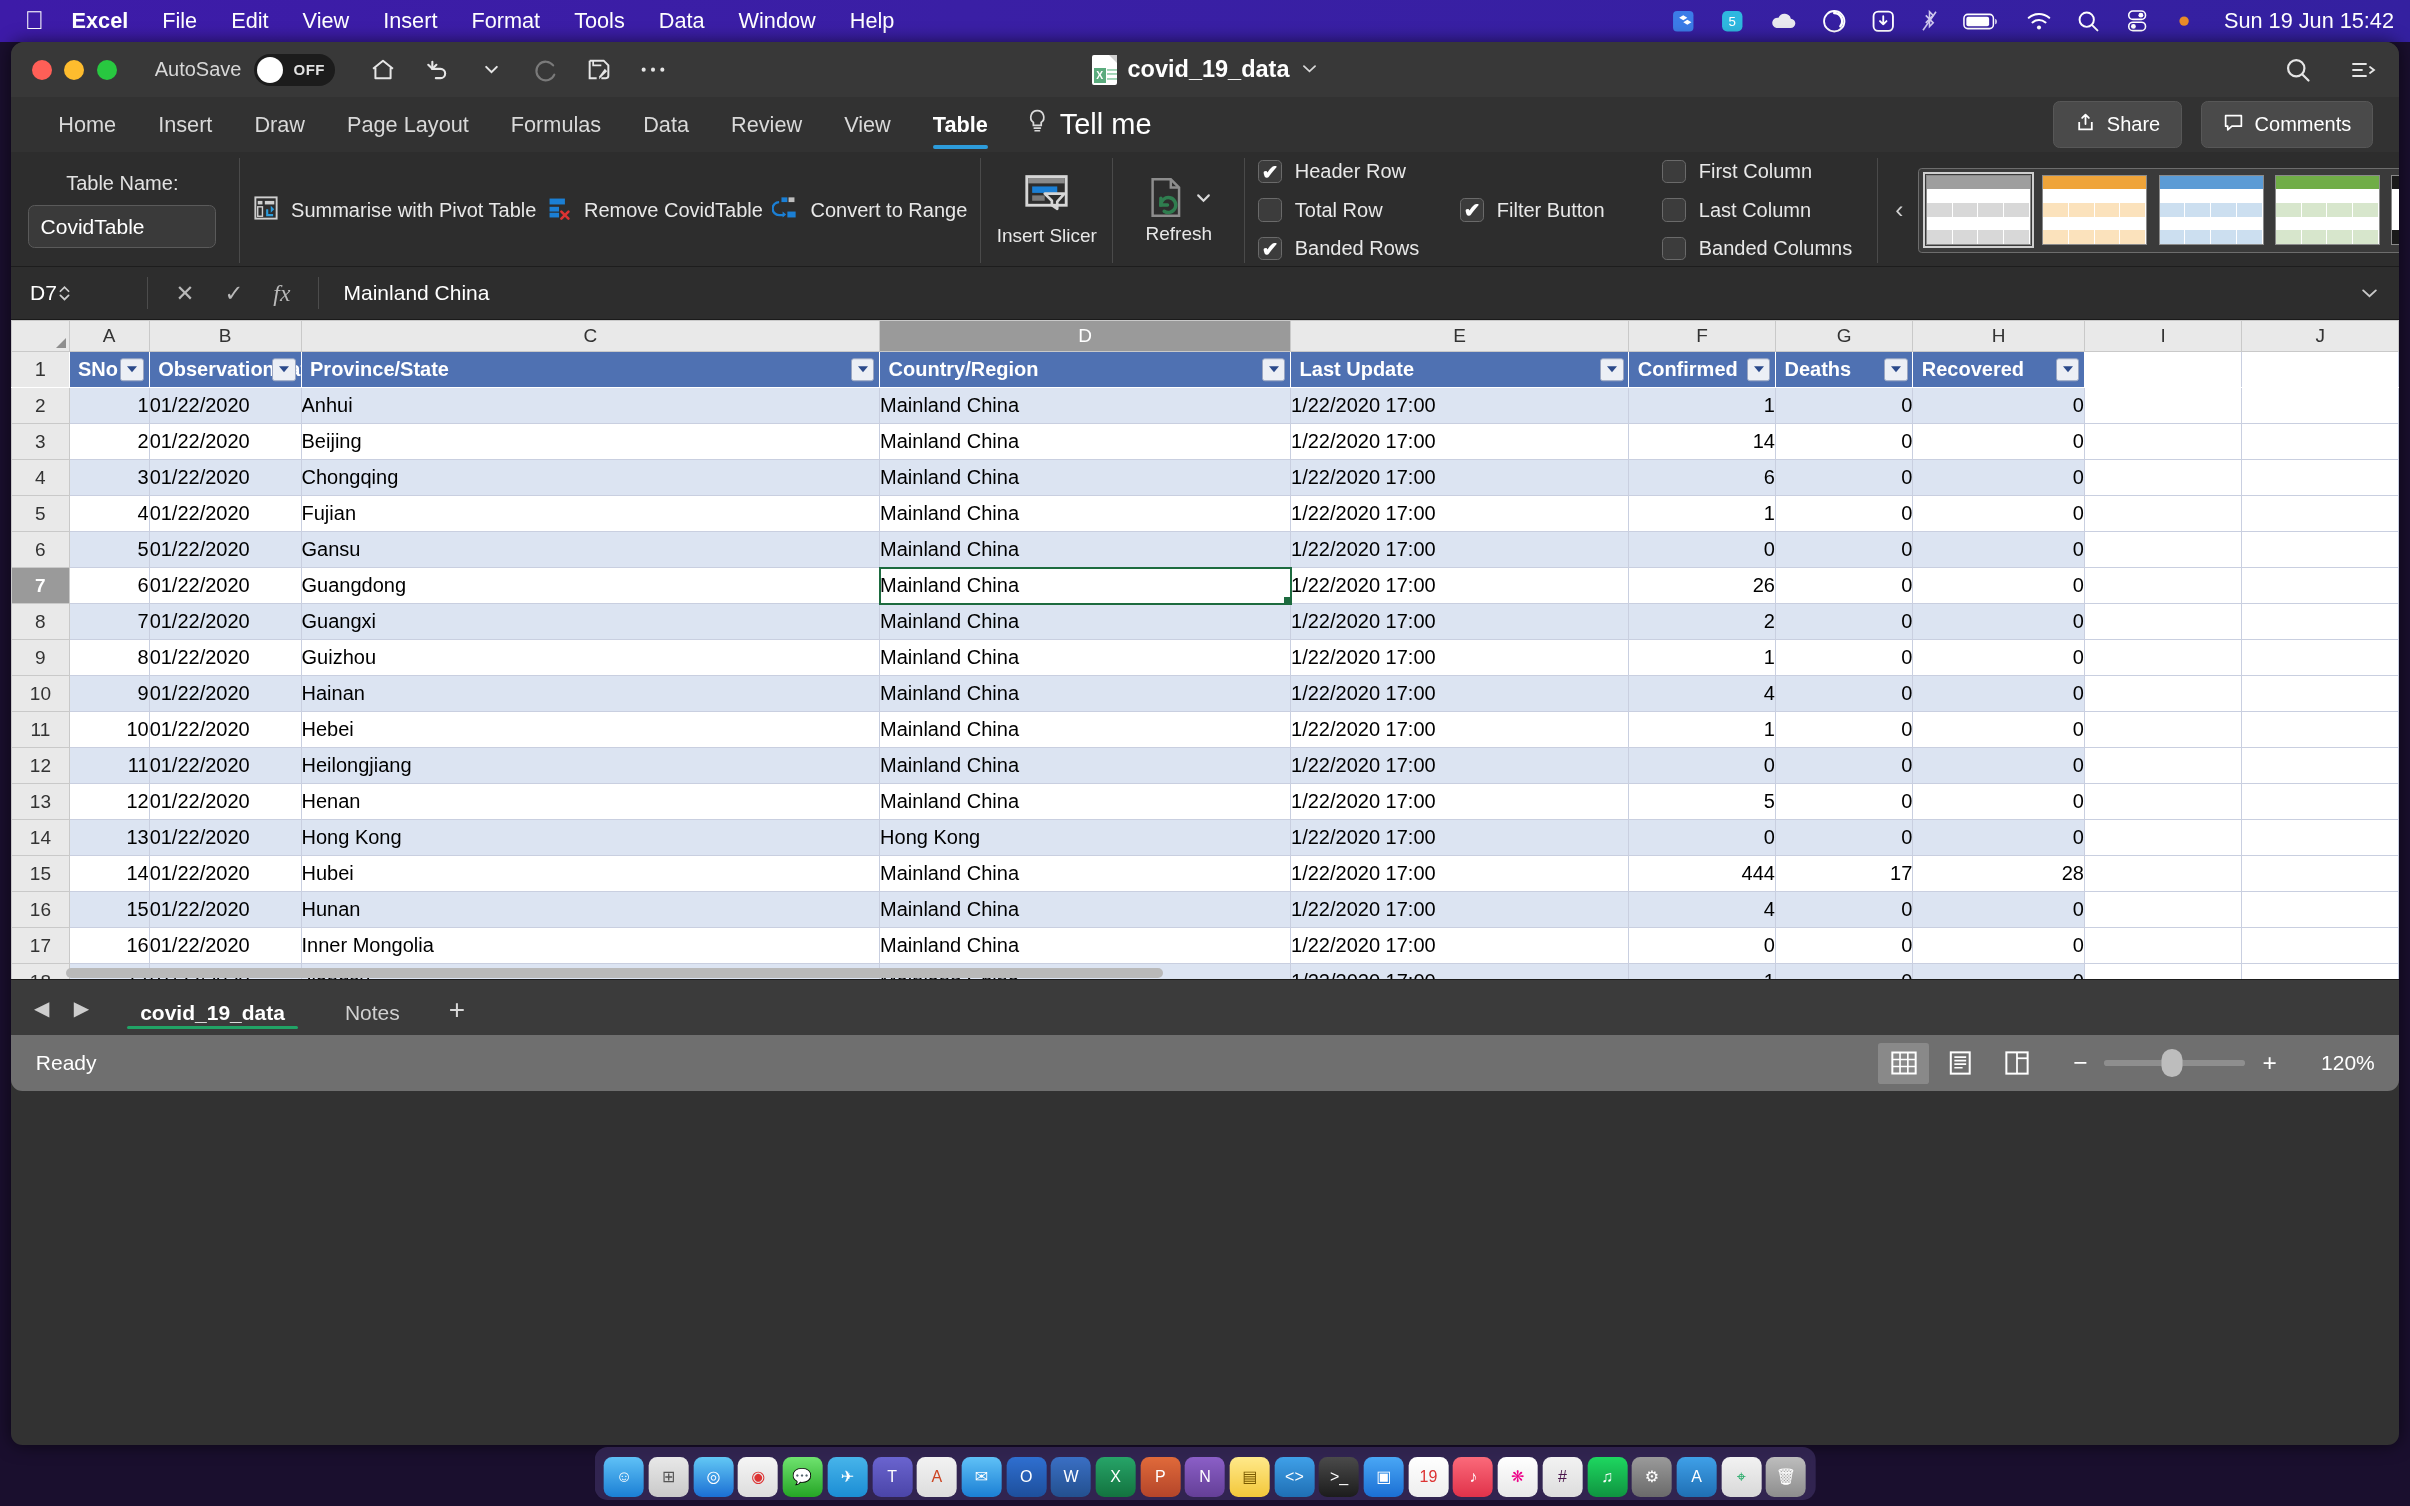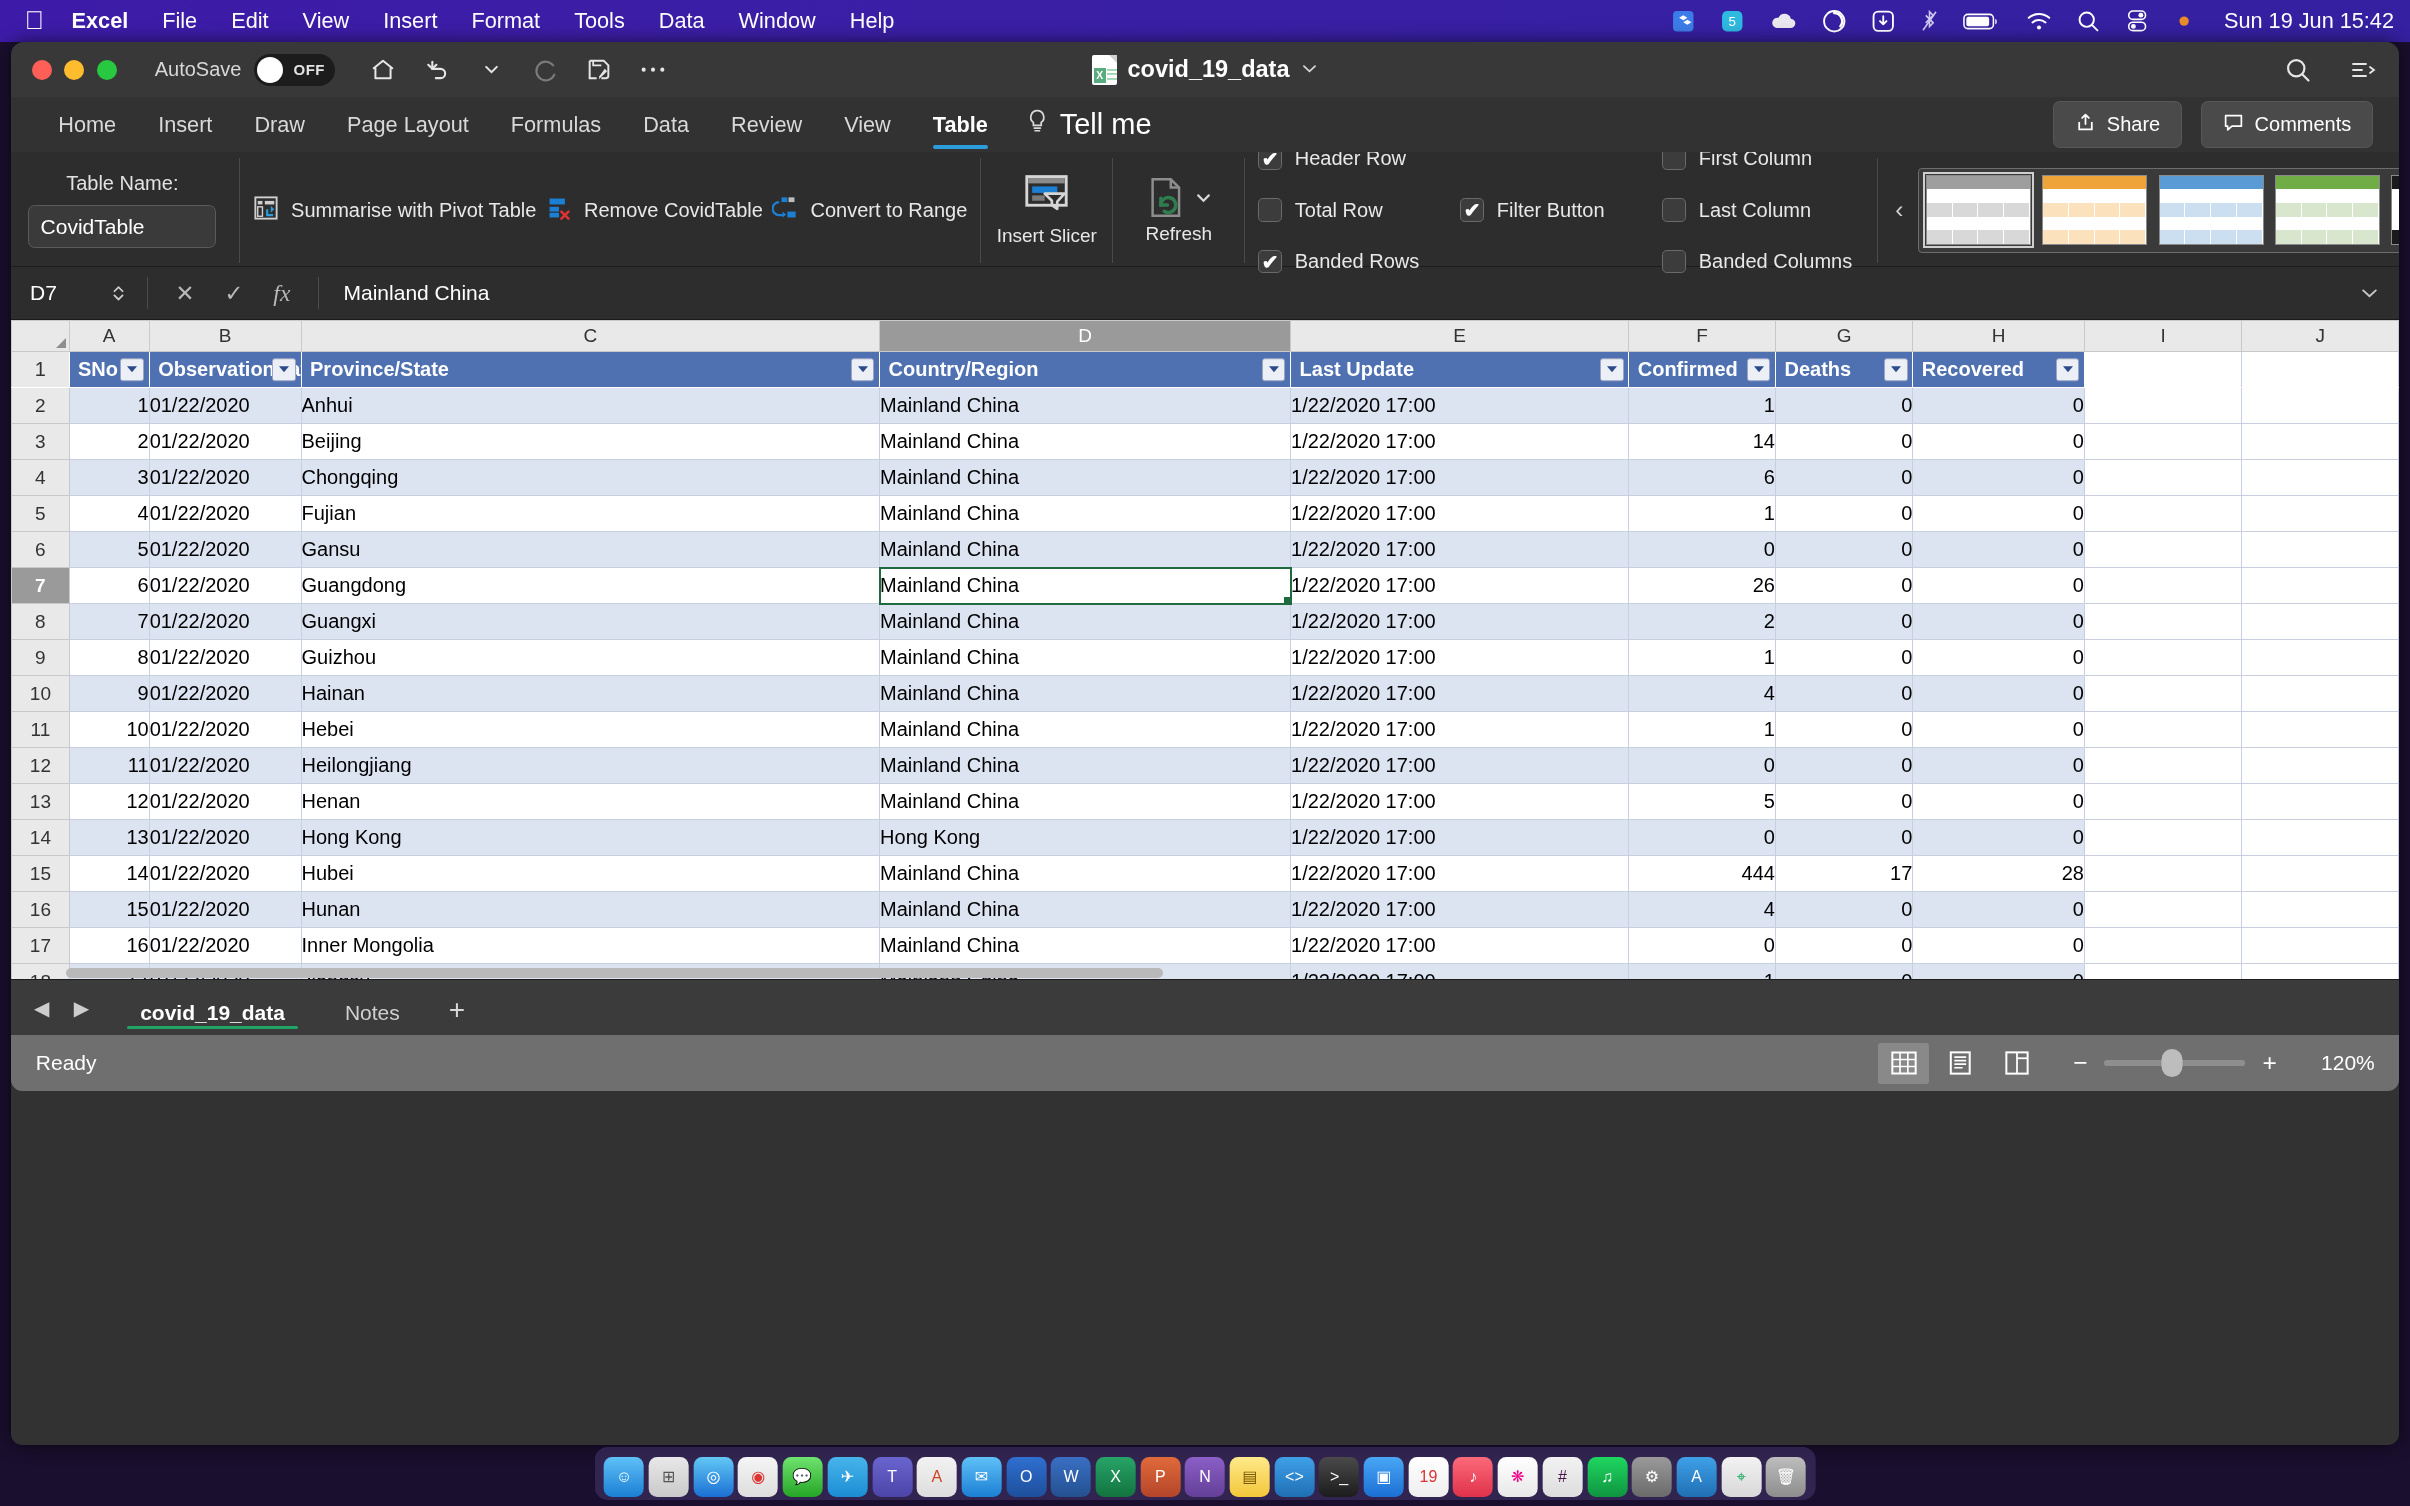--- a/index.html
+++ b/index.html
@@ -114,21 +114,21 @@
     width:188px; height:43px; background:#3a3a3a; border:0.9px solid #5a5a5a;
     border-radius:6.6px; color:#fff; font-size:21px; display:flex; align-items:center; padding:0 11.3px;
   }
   .cmdcol { display:flex; justify-content:center; gap:9.4px; }
   .cmd { display:flex; align-items:center; gap:12.2px; color:#e8e8e8; font-size:20px; white-space:nowrap; }
 
   .bigbtn {
     display:flex; flex-direction:column; align-items:center; justify-content:center;
     gap:3.8px; color:#e8e8e8; font-size:19px; min-width:105px; line-height:1.15; text-align:center;
   }
-  .chkcol { display:flex; flex-direction:column; justify-content:center; gap:28px; padding-right:3.8px;}
+  .chkcol { display:flex; flex-direction:column; justify-content:center; gap:15px; padding-right:3.8px;}
   .chkrow { display:flex; align-items:center; gap:13px; color:#e8e8e8; font-size:20px; white-space:nowrap; }
   .chk {
     width:23.5px; height:23.5px; border-radius:4.7px; background:#3c3c3c; border:0.9px solid #6a6a6a;
     display:flex; align-items:center; justify-content:center; flex:none;
   }
   .chk.on { background:#3c3c3c; }
   .chk.on:after{ content:"✔"; color:#fff; font-size:20px; line-height:1; font-weight:bold;}
   .chkgrp { display:flex; gap:0; }
   .chkgrp .chkcol { min-width:202px; }
 
@@ -143,21 +143,21 @@
   .sw-rows { flex:1; display:flex; flex-direction:column; }
   .sw-row { flex:1; display:flex; }
   .sw-cell { flex:1; border-right:0.9px solid #fff; }
 
   
   .formulabar {
     height:53px; background:#2d2d2d; display:flex; align-items:center;
     border-bottom:0.9px solid #1a1a1a; padding:0 11.3px; gap:0;
   }
   .namebox {
-    width:111px; display:flex; align-items:center; justify-content:space-between;
+    width:111px; display:flex; align-items:center; justify-content:flex-start;
     color:#fff; font-size:21px; padding:0 7.5px;
   }
   .stepper { display:flex; flex-direction:column; line-height:.6; color:#cfcfcf; font-size:15px;}
   .fsep { width:0.9px; height:32px; background:#4c4c4c; margin:0 13px; }
   .fbtn { color:#b9b9b9; font-size:22.6px; padding:0 15px; }
   .fbtn.fx { font-style:italic; font-family:"Liberation Serif",serif; font-size:23.5px; }
   .fcontent { flex:1; color:#fff; font-size:21px; padding-left:11.3px; }
   .fchev { color:#c9c9c9; font-size:15px; padding:0 9.4px; }
 
   

